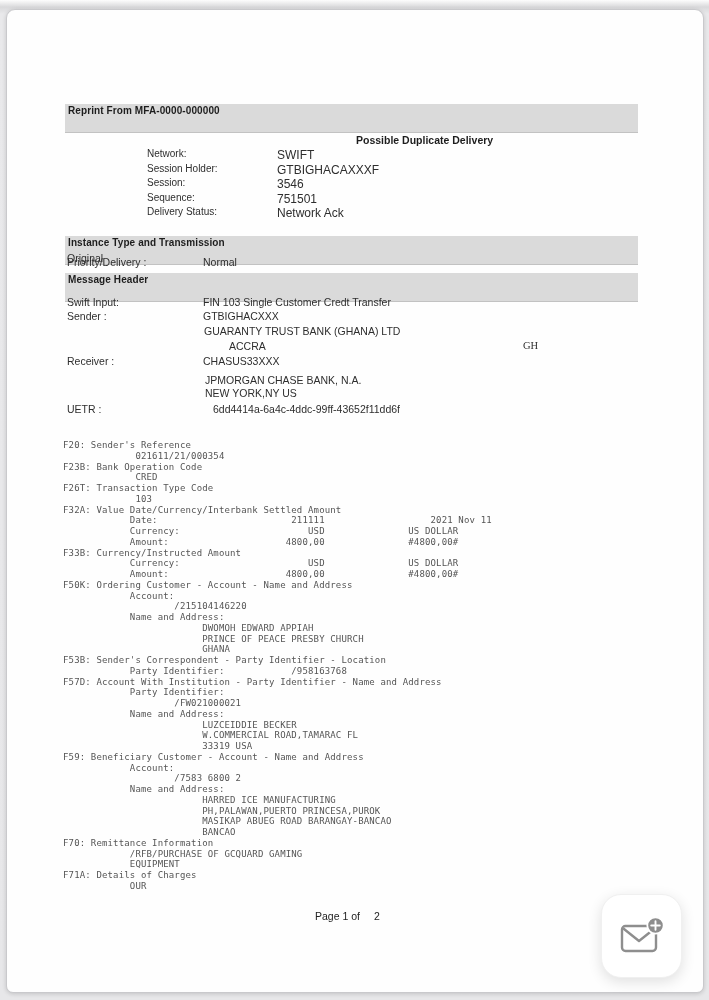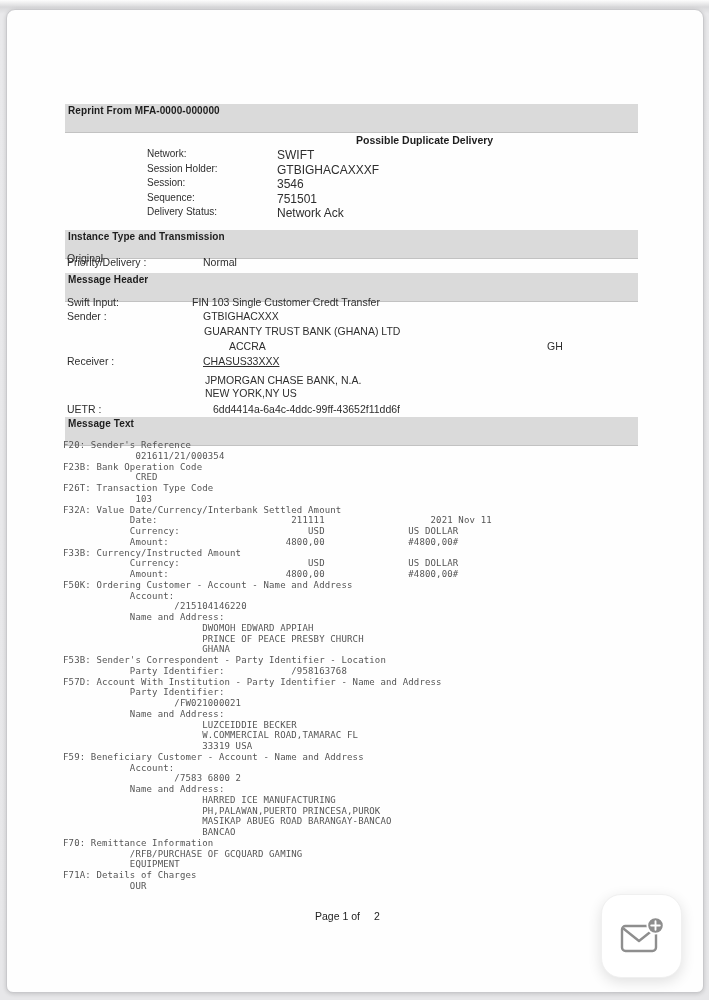--- a/index.html
+++ b/index.html
@@ -52,52 +52,49 @@
       <div class="inforow">
         <span class="lbl">Sequence:</span>
         <span class="val">751501</span>
       </div>
       <div class="inforow">
         <span class="lbl">Delivery Status:</span>
         <span class="val">Network Ack</span>
       </div>
     </div>
 
-  <div class="bar" style="top:230px;">
+  <div class="bar" style="top:236px;">
     <span>Instance Type and Transmission</span>
   </div>
 
   <div class="t" style="left:67px;top:252px;">Original</div>
   <div class="t" style="left:67px;top:256px;">Priority/Delivery :</div>
   <div class="t" style="left:203px;top:256px;">Normal</div>
 
   <div class="bar" style="top:273px;">
     <span>Message Header</span>
   </div>
 
   <div class="t" style="left:67px;top:296px;">Swift Input:</div>
-  <div class="t" style="left:192px;top:296px;">FIN 103 Single Customer Credt Transfer</div>
+  <div class="t" style="left:203px;top:296px;">FIN 103 Single Customer Credt Transfer</div>
 
   <div class="t" style="left:67px;top:310px;">Sender :</div>
   <div class="t" style="left:203px;top:310px;">GTBIGHACXXX</div>
   <div class="t" style="left:204px;top:325px;">GUARANTY TRUST BANK (GHANA) LTD</div>
   <div class="t" style="left:204px;top:340px;margin-left:25px;">ACCRA</div>
-  <div class="t" style="left:547px;top:340px;">GH</div>
+  <div class="t" style="left:523px;top:340px;font-family:Liberation Serif, serif;">GH</div>
 
   <div class="t" style="left:67px;top:355px;">Receiver :</div>
-  <div class="t" style="left:203px;top:355px;text-decoration:underline;">CHASUS33XXX</div>
+  <div class="t" style="left:203px;top:355px;">CHASUS33XXX</div>
   <div class="t" style="left:205px;top:374px;">JPMORGAN CHASE BANK, N.A.</div>
   <div class="t" style="left:205px;top:387px;">NEW YORK,NY US</div>
 
   <div class="t" style="left:67px;top:403px;">UETR :</div>
   <div class="t" style="left:213px;top:403px;">6dd4414a-6a4c-4ddc-99ff-43652f11dd6f</div>
 
-  <div class="bar" style="top:417px;">
-    <span>Message Text</span>
-  </div>
 
   <pre class="mono">F20: Sender's Reference
              021611/21/000354
 F23B: Bank Operation Code
              CRED
 F26T: Transaction Type Code
              103
 F32A: Value Date/Currency/Interbank Settled Amount
             Date:                        211111                   2021 Nov 11
             Currency:                       USD               US DOLLAR

